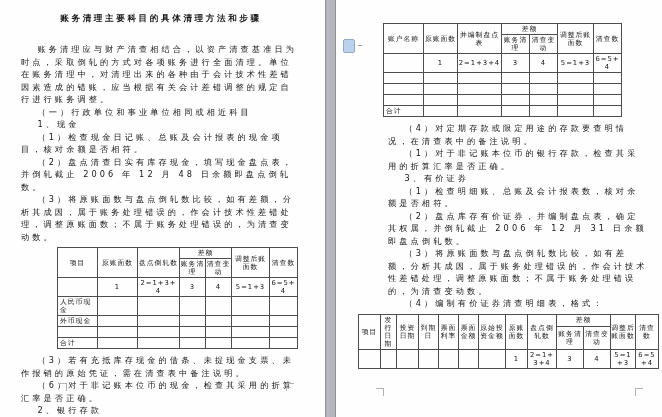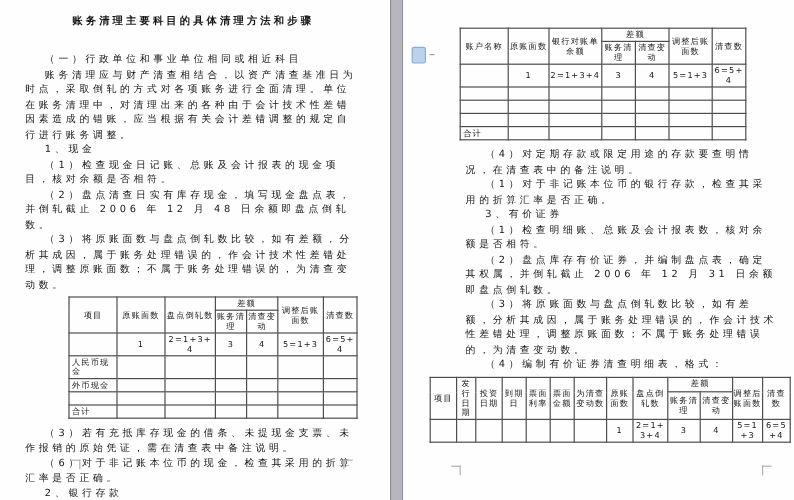--- a/index.html
+++ b/index.html
@@ -48,22 +48,22 @@
 </style>
 </head>
 <body>
 
 <div class="canvas">
 
   <div class="page page-left">
     <div class="content-left">
       <div class="doc-title">账务清理主要科目的具体清理方法和步骤</div>
       <div>
+          <p class="para">账务清理应与财产清查相结合，以资产清查基准日为时点，采取倒轧的方式对各项账务进行全面清理。单位在账务清理中，对清理出来的各种由于会计技术性差错因素造成的错账，应当根据有关会计差错调整的规定自行进行账务调整。</p>
           <p class="para">（一）行政单位和事业单位相同或相近科目</p>
-          <p class="para">账务清理应与财产清查相结合，以资产清查基准日为时点，采取倒轧的方式对各项账务进行全面清理。单位在账务清理中，对清理出来的各种由于会计技术性差错因素造成的错账，应当根据有关会计差错调整的规定自行进行账务调整。</p>
           <p class="para">1、现金</p>
           <p class="para">（1）检查现金日记账、总账及会计报表的现金项目，核对余额是否相符。</p>
           <p class="para">（2）盘点清查日实有库存现金，填写现金盘点表，并倒轧截止 2006 年 12 月 48 日余额即盘点倒轧数。</p>
           <p class="para">（3）将原账面数与盘点倒轧数比较，如有差额，分析其成因，属于账务处理错误的，作会计技术性差错处理，调整原账面数；不属于账务处理错误的，为清查变动数。</p>
           <table class="doc-table" style="width: 240px; margin-left: 36px;">
             <colgroup>
               <col style="width: 40px;">
               <col style="width: 40px;">
               <col style="width: 42px;">
               <col style="width: 26px;">
@@ -154,21 +154,21 @@
               <col style="width: 44px;">
               <col style="width: 28px;">
               <col style="width: 28px;">
               <col style="width: 36px;">
               <col style="width: 28px;">
             </colgroup>
             <tbody>
               <tr>
                 <th rowspan="2">账户名称</th>
                 <th rowspan="2">原账面数</th>
-                <th rowspan="2">银行对账单余额</th>
+                <th rowspan="2">并编制盘点表</th>
                 <th colspan="2">差额</th>
                 <th rowspan="2">调整后账面数</th>
                 <th rowspan="2">清查数</th>
               </tr>
               <tr>
                 <th>账务清理</th>
                 <th>清查变动</th>
               </tr>
               <tr>
                 <td></td>
@@ -241,21 +241,21 @@
               <col style="width: 23px;">
             </colgroup>
             <tbody>
               <tr>
                 <th rowspan="2">项目</th>
                 <th rowspan="2">发行日期</th>
                 <th rowspan="2">投资日期</th>
                 <th rowspan="2">到期日</th>
                 <th rowspan="2">票面利率</th>
                 <th rowspan="2">票面金额</th>
-                <th rowspan="2">为清查变动数</th>
+                <th rowspan="2">原始投资金额</th>
                 <th rowspan="2">原账面数</th>
                 <th rowspan="2">盘点倒轧数</th>
                 <th colspan="2">差额</th>
                 <th rowspan="2">调整后账面数</th>
                 <th rowspan="2">清查数</th>
               </tr>
               <tr>
                 <th>账务清理</th>
                 <th>清查变动</th>
               </tr>

